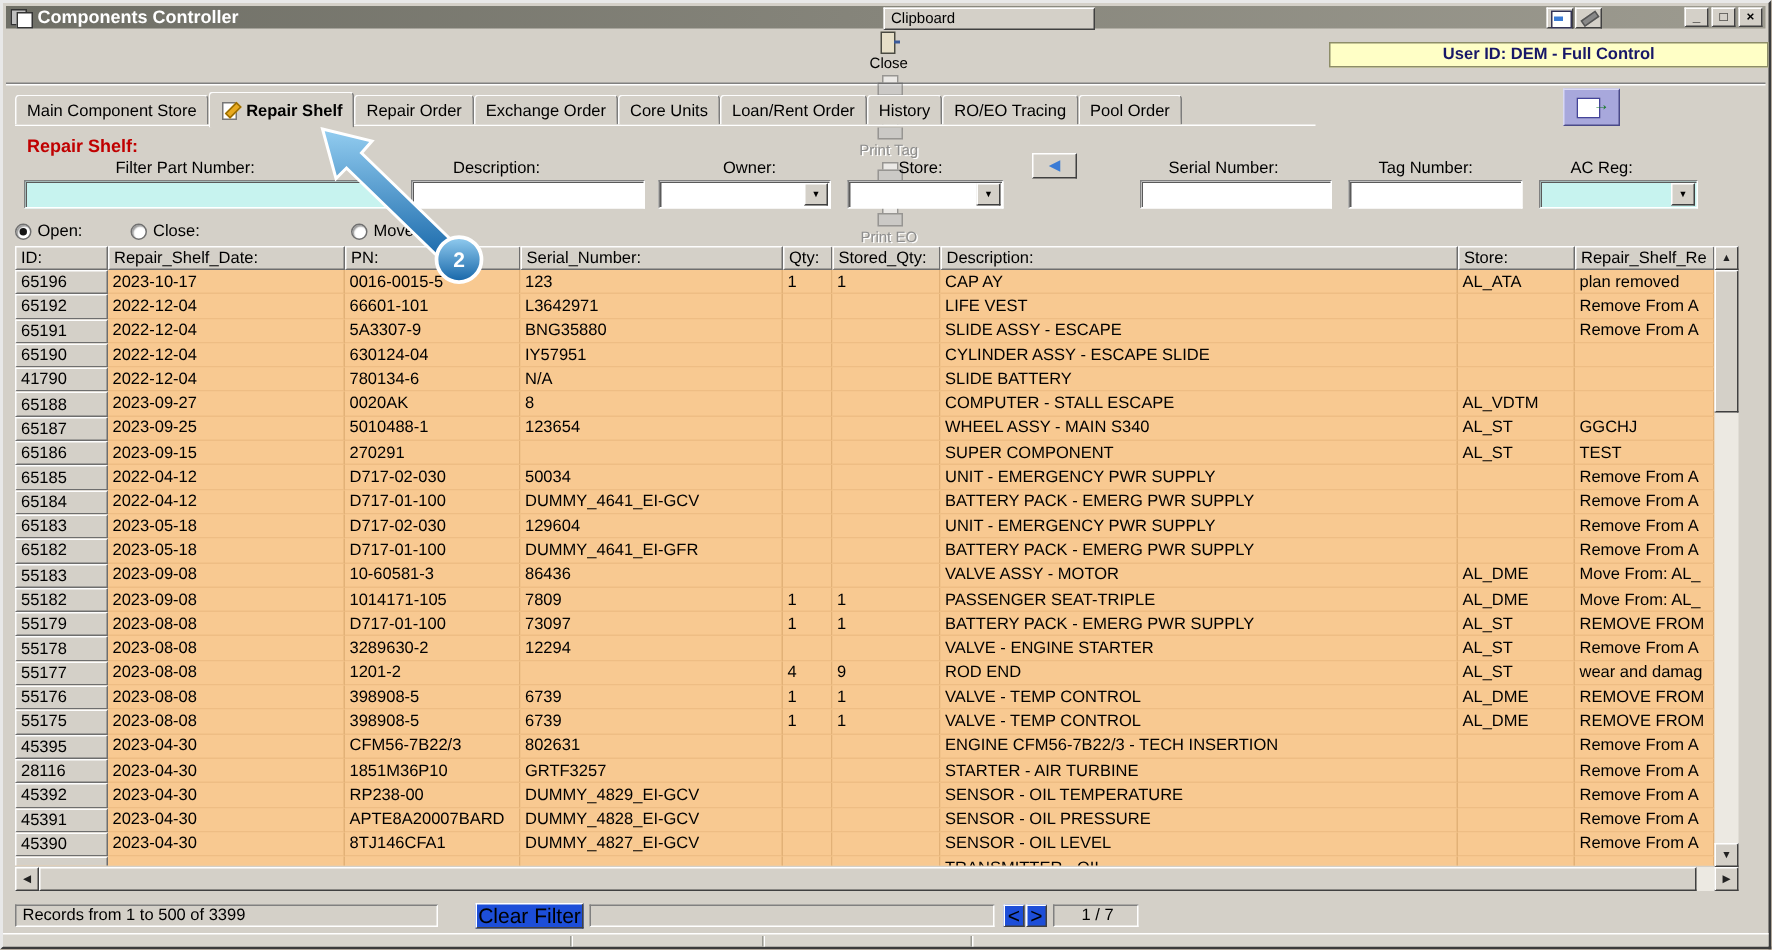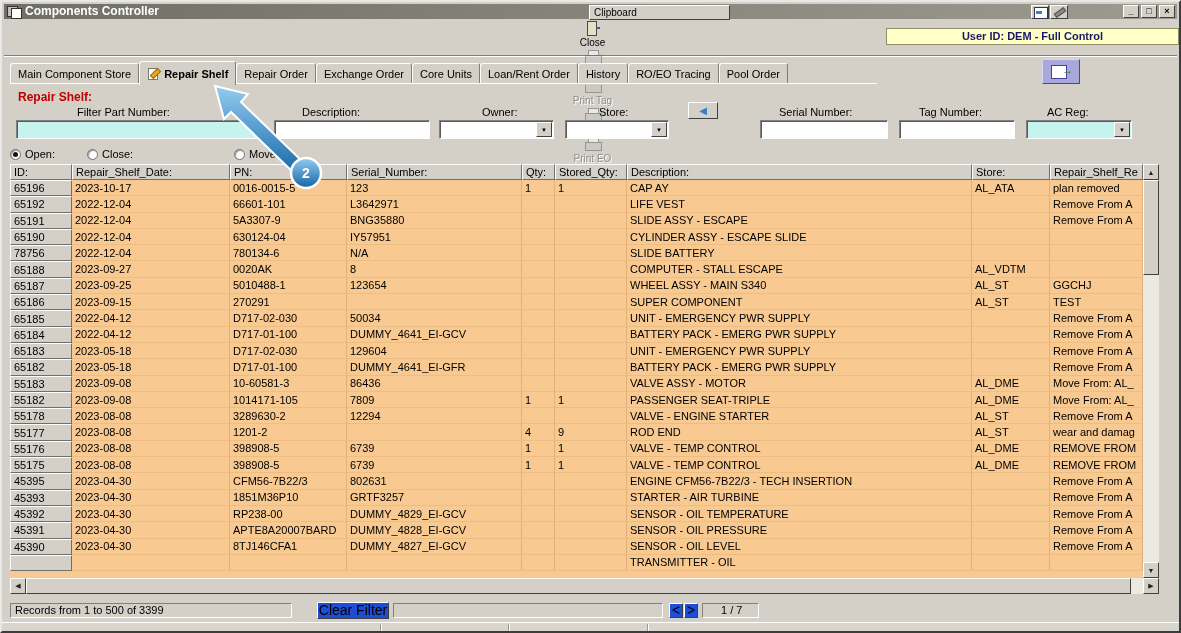--- a/index.html
+++ b/index.html
@@ -422,21 +422,21 @@
             <td class="data-cell">2022-12-04</td>
             <td class="data-cell">630124-04</td>
             <td class="data-cell">IY57951</td>
             <td class="data-cell"></td>
             <td class="data-cell"></td>
             <td class="data-cell">CYLINDER ASSY - ESCAPE SLIDE</td>
             <td class="data-cell"></td>
             <td class="data-cell"></td>
           </tr>
           <tr>
-            <td class="id-cell">78756</td>
+            <td class="id-cell">41790</td>
             <td class="data-cell">2022-12-04</td>
             <td class="data-cell">780134-6</td>
             <td class="data-cell">N/A</td>
             <td class="data-cell"></td>
             <td class="data-cell"></td>
             <td class="data-cell">SLIDE BATTERY</td>
             <td class="data-cell"></td>
             <td class="data-cell"></td>
           </tr>
           <tr>
@@ -530,20 +530,31 @@
           <tr>
             <td class="id-cell">55182</td>
             <td class="data-cell">2023-09-08</td>
             <td class="data-cell">1014171-105</td>
             <td class="data-cell">7809</td>
             <td class="data-cell">1</td>
             <td class="data-cell">1</td>
             <td class="data-cell">PASSENGER SEAT-TRIPLE</td>
             <td class="data-cell">AL_DME</td>
             <td class="data-cell">Move From: AL_</td>
+          </tr>
+          <tr>
+            <td class="id-cell">55179</td>
+            <td class="data-cell">2023-08-08</td>
+            <td class="data-cell">D717-01-100</td>
+            <td class="data-cell">73097</td>
+            <td class="data-cell">1</td>
+            <td class="data-cell">1</td>
+            <td class="data-cell">BATTERY PACK - EMERG PWR SUPPLY</td>
+            <td class="data-cell">AL_ST</td>
+            <td class="data-cell">REMOVE FROM</td>
           </tr>
           <tr>
             <td class="id-cell">55178</td>
             <td class="data-cell">2023-08-08</td>
             <td class="data-cell">3289630-2</td>
             <td class="data-cell">12294</td>
             <td class="data-cell"></td>
             <td class="data-cell"></td>
             <td class="data-cell">VALVE - ENGINE STARTER</td>
             <td class="data-cell">AL_ST</td>
@@ -587,21 +598,21 @@
             <td class="data-cell">2023-04-30</td>
             <td class="data-cell">CFM56-7B22/3</td>
             <td class="data-cell">802631</td>
             <td class="data-cell"></td>
             <td class="data-cell"></td>
             <td class="data-cell">ENGINE CFM56-7B22/3 - TECH INSERTION</td>
             <td class="data-cell"></td>
             <td class="data-cell">Remove From A</td>
           </tr>
           <tr>
-            <td class="id-cell">45393</td>
+            <td class="id-cell">28116</td>
             <td class="data-cell">2023-04-30</td>
             <td class="data-cell">1851M36P10</td>
             <td class="data-cell">GRTF3257</td>
             <td class="data-cell"></td>
             <td class="data-cell"></td>
             <td class="data-cell">STARTER - AIR TURBINE</td>
             <td class="data-cell"></td>
             <td class="data-cell">Remove From A</td>
           </tr>
           <tr>

